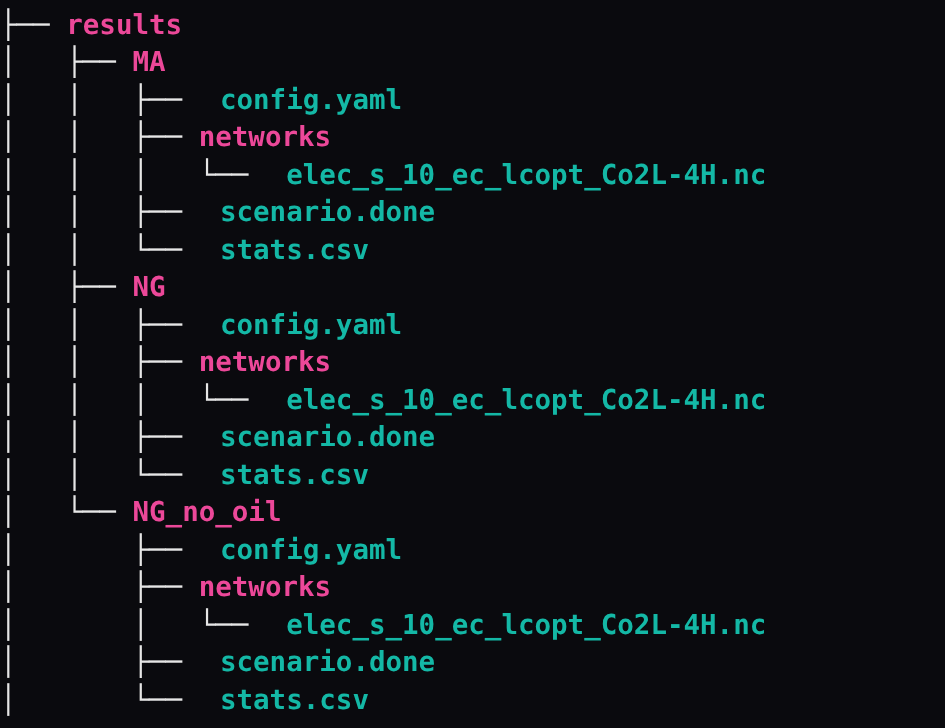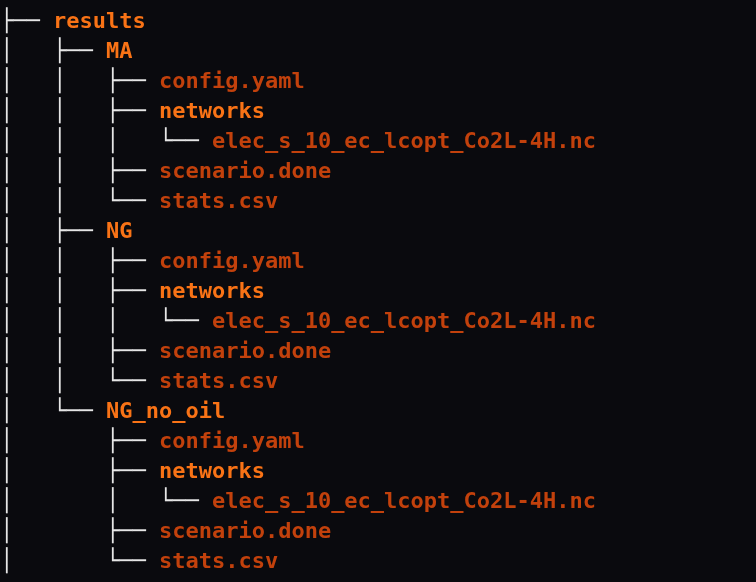--- a/index.html
+++ b/index.html
@@ -12,19 +12,19 @@
     line-height: 30px;
     overflow: hidden;
   }
   .term {
     padding: 6px 0 0 0;
     white-space: pre;
     letter-spacing: 0px;
   }
   .line { display: block; }
   .pipe { color: #e6e6e6; font-weight: 600; }
-  .file { color: #c2410c; font-weight: 600; }
-  .dir  { color: #f97316; font-weight: 700; }
+  .file { color: #14b8a6; font-weight: 600; margin-left: 17px; }
+  .dir  { color: #ec4899; font-weight: 700; }
 </style>
 </head>
 <body>
 
 <div class="term"><span class="line"><span class="pipe">├── </span><span class="dir">results</span></span><span class="line"><span class="pipe">│   ├── </span><span class="dir">MA</span></span><span class="line"><span class="pipe">│   │   ├── </span><span class="file">config.yaml</span></span><span class="line"><span class="pipe">│   │   ├── </span><span class="dir">networks</span></span><span class="line"><span class="pipe">│   │   │   └── </span><span class="file">elec_s_10_ec_lcopt_Co2L-4H.nc</span></span><span class="line"><span class="pipe">│   │   ├── </span><span class="file">scenario.done</span></span><span class="line"><span class="pipe">│   │   └── </span><span class="file">stats.csv</span></span><span class="line"><span class="pipe">│   ├── </span><span class="dir">NG</span></span><span class="line"><span class="pipe">│   │   ├── </span><span class="file">config.yaml</span></span><span class="line"><span class="pipe">│   │   ├── </span><span class="dir">networks</span></span><span class="line"><span class="pipe">│   │   │   └── </span><span class="file">elec_s_10_ec_lcopt_Co2L-4H.nc</span></span><span class="line"><span class="pipe">│   │   ├── </span><span class="file">scenario.done</span></span><span class="line"><span class="pipe">│   │   └── </span><span class="file">stats.csv</span></span><span class="line"><span class="pipe">│   └── </span><span class="dir">NG_no_oil</span></span><span class="line"><span class="pipe">│       ├── </span><span class="file">config.yaml</span></span><span class="line"><span class="pipe">│       ├── </span><span class="dir">networks</span></span><span class="line"><span class="pipe">│       │   └── </span><span class="file">elec_s_10_ec_lcopt_Co2L-4H.nc</span></span><span class="line"><span class="pipe">│       ├── </span><span class="file">scenario.done</span></span><span class="line"><span class="pipe">│       └── </span><span class="file">stats.csv</span></span></div>
 
 </body></html>

